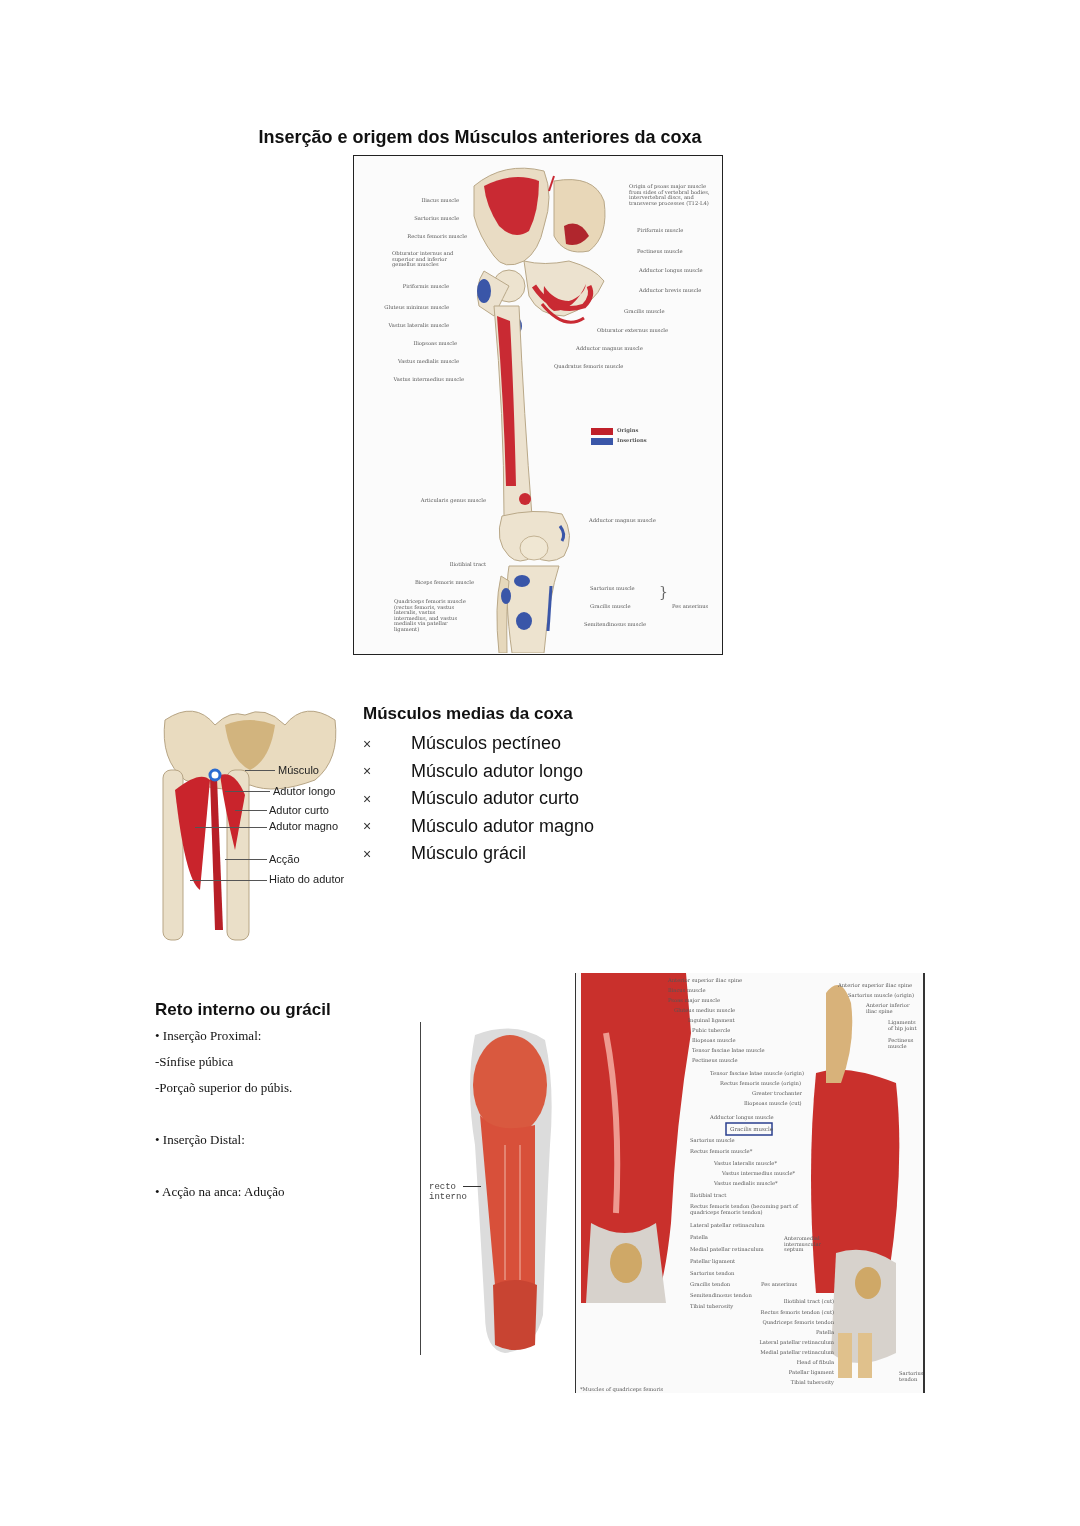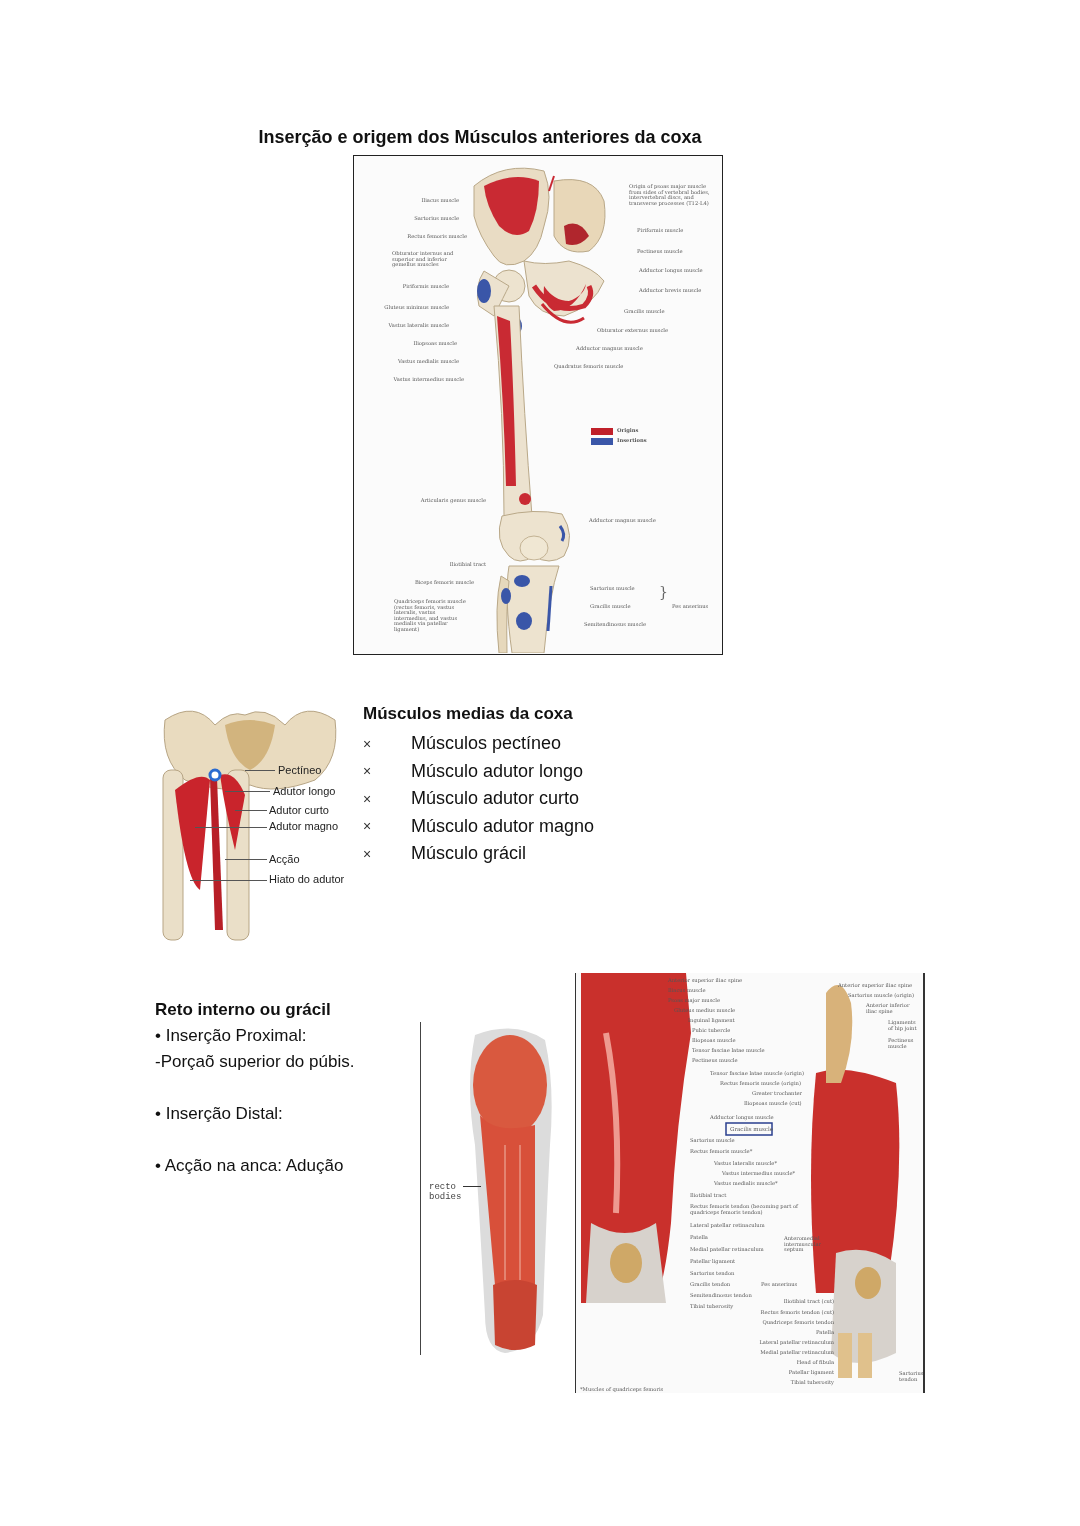--- a/index.html
+++ b/index.html
@@ -24,21 +24,21 @@
   
   .fig2 { left: 155px; top: 700px; width: 200px; height: 245px; }
   .fig2 .lab { position: absolute; font-size: 11px; color: #222; white-space: nowrap; }
   .sec2-title { left: 363px; top: 704px; font-size: 17px; font-weight: bold; }
   .sec2-list { left: 363px; top: 730px; margin: 0; padding: 0; list-style: none; }
   .sec2-list li { height: 27.5px; display: flex; align-items: center; font-size: 18px; }
   .sec2-list .x { width: 48px; font-size: 14px; color: #333; }
   
   .sec3 { left: 155px; top: 997px; width: 260px; }
   .sec3 .h { font-weight: bold; font-size: 17px; height: 26px; line-height: 26px; }
-  .sec3 .ln { font-size: 17px; height: 26px; line-height: 26px; white-space: nowrap; }
+  .sec3 .ln { font-size: 13px; height: 26px; line-height: 26px; white-space: nowrap; font-family: Liberation Serif, serif; }
   .vline { left: 420px; top: 1022px; width: 1px; height: 333px; background: #444; }
   .fig3 { left: 425px; top: 1025px; width: 145px; height: 330px; }
   .fig4 { left: 575px; top: 973px; width: 350px; height: 420px; border-left: 1.5px solid #333; border-right: 2px solid #333; background: #fafafa; box-sizing: border-box; overflow: hidden; }
   .mono { font-family: "Liberation Mono", monospace; font-size: 9px; color: #444; }
 </style>
 </head>
 <body>
 
 <div class="abs title1">Inserção e origem dos Músculos anteriores da coxa</div>
 
@@ -121,21 +121,21 @@
   <svg width="200" height="245" viewBox="0 0 200 245" style="position:absolute;left:0;top:0">
     <path d="M10 20 Q40 0 60 25 Q75 10 90 15 Q110 5 130 25 Q150 0 180 20 Q185 60 160 80 Q120 95 95 85 Q70 95 30 80 Q5 60 10 20Z" fill="#e9dbbf" stroke="#b7a585"></path>
     <path d="M70 25 Q95 15 120 25 Q115 60 95 70 Q75 60 70 25 Z" fill="#d2b47e"></path>
     <rect x="8" y="70" width="20" height="170" rx="8" fill="#eadfc8" stroke="#b7a585"></rect>
     <rect x="72" y="70" width="22" height="170" rx="8" fill="#eadfc8" stroke="#b7a585"></rect>
     <path d="M20 90 Q45 70 55 80 L45 190 Q30 180 20 90 Z" fill="#c9242c"></path>
     <path d="M55 78 L62 78 L68 230 L60 230 Z" fill="#b81f27"></path>
     <path d="M65 75 Q80 70 90 95 L80 150 Q70 110 65 75Z" fill="#c9242c"></path>
     <circle cx="60" cy="75" r="5" fill="#fff" stroke="#2a6bd0" stroke-width="3"></circle>
   </svg>
-  <div class="lab" style="left:123px;top:64px">Pectíneo</div>
+  <div class="lab" style="left:123px;top:64px">Músculo</div>
   <div class="lab" style="left:118px;top:85px">Adutor longo</div>
   <div class="lab" style="left:114px;top:104px">Adutor curto</div>
   <div class="lab" style="left:114px;top:120px">Adutor magno</div>
   <div class="lab" style="left:114px;top:153px">Acção</div>
   <div class="lab" style="left:114px;top:173px">Hiato do adutor</div>
   <div class="leader" style="left:90px;top:70px;width:30px"></div>
   <div class="leader" style="left:70px;top:91px;width:45px"></div>
   <div class="leader" style="left:80px;top:110px;width:32px"></div>
   <div class="leader" style="left:40px;top:127px;width:72px"></div>
   <div class="leader" style="left:70px;top:159px;width:42px"></div>
@@ -162,41 +162,42 @@
     </li>
   <li>
       <span class="x">×</span>
       <span>Músculo grácil</span>
     </li>
 </ul>
 
 <div class="abs sec3">
   <div class="h">Reto interno ou grácil</div>
   <div class="ln">• Inserção Proximal:</div>
+  <div class="ln">-Sínfise púbica</div>
   <div class="ln">-Porçaõ superior do púbis.</div>
   <div class="ln"></div>
   <div class="ln">• Inserção Distal:</div>
   <div class="ln"></div>
   <div class="ln">• Acção na anca: Adução</div>
 </div>
 
 <div class="abs vline"></div>
 
 <div class="abs fig3">
   <svg width="145" height="330" viewBox="0 0 145 330" style="position:absolute;left:0;top:0">
     <path d="M50 10 Q90 -5 120 15 Q130 60 125 120 Q120 220 118 290 Q110 325 80 328 Q60 325 60 290 Q55 200 50 120 Q40 60 50 10Z" fill="#dcdcdc"></path>
     <ellipse cx="85" cy="60" rx="37" ry="50" fill="#d9593f"></ellipse>
     <path d="M55 90 Q70 110 110 100 L110 260 Q90 270 70 260 Z" fill="#d8503a"></path>
     <path d="M68 260 Q90 250 112 260 L110 320 Q90 330 70 320 Z" fill="#c84432"></path>
     <line x1="80" y1="120" x2="80" y2="255" stroke="#f0b7a8" stroke-width="1"></line>
     <line x1="95" y1="120" x2="95" y2="255" stroke="#f0b7a8" stroke-width="1"></line>
   </svg>
   <div class="abs mono" style="left:4px;top:157px;line-height:10px">
     <div>recto</div>
-    <div>bodies</div>
+    <div>interno</div>
   </div>
   <div class="leader" style="left:38px;top:161px;width:18px;background:#333"></div>
 </div>
 
 <div class="abs fig4">
   <svg width="347" height="420" viewBox="0 0 347 420" style="position:absolute;left:0;top:0">
     <path d="M5 0 L110 0 L115 60 Q100 150 95 250 Q90 300 80 330 L5 330 Z" fill="#c9302c"></path>
     <path d="M30 60 Q45 140 40 240" stroke="#ee9a90" stroke-width="6" fill="none"></path>
     <path d="M15 250 Q50 270 80 250 L90 330 L10 330 Z" fill="#d7d2cc"></path>
     <ellipse cx="50" cy="290" rx="16" ry="20" fill="#cfa867"></ellipse>

